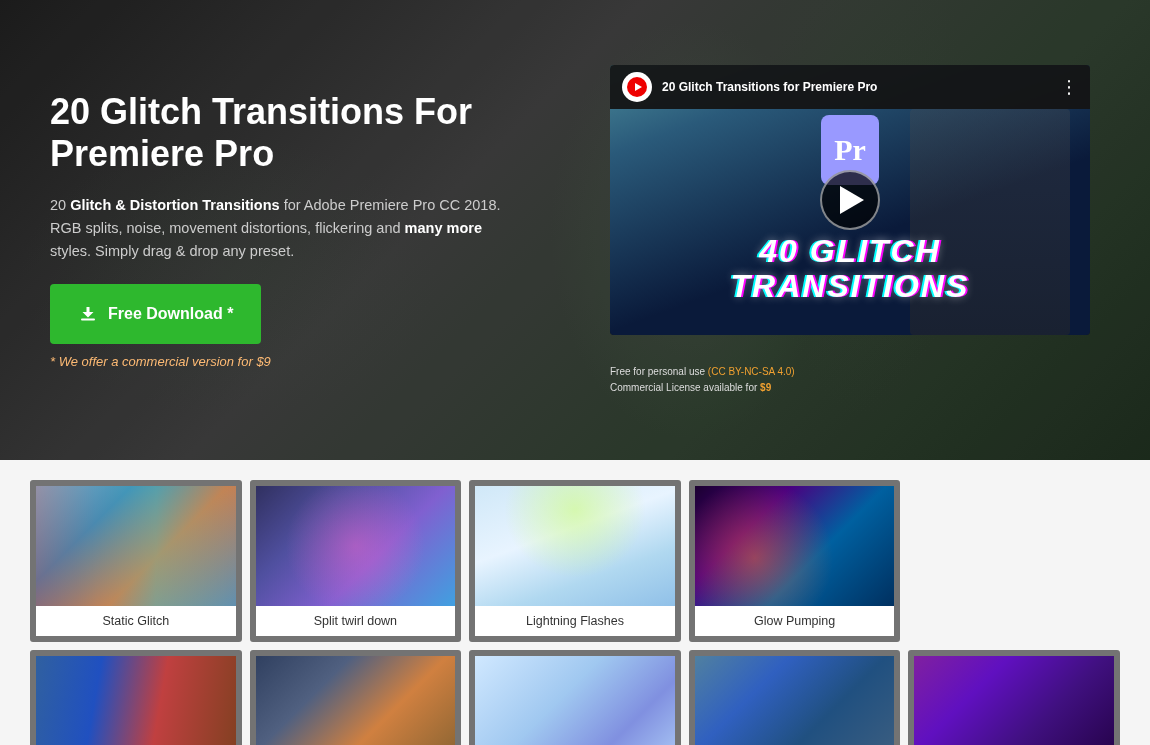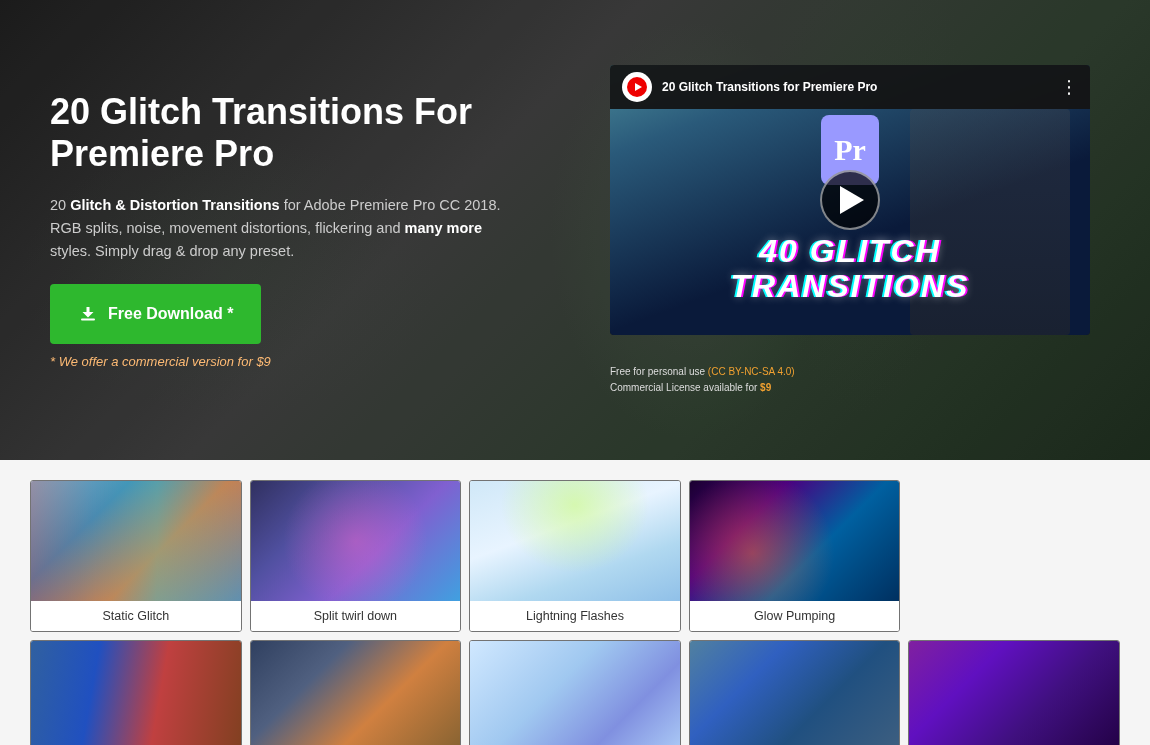--- a/index.html
+++ b/index.html
@@ -266,21 +266,21 @@
 
     .grid-container {
       display: grid;
       grid-template-columns: repeat(5, 1fr);
       gap: 8px;
       margin-bottom: 8px;
     }
 
     .grid-item {
       background: #fff;
-      border: 1px solid #737373;
+      border: 6px solid #737373;
       border-radius: 3px;
       overflow: hidden;
       cursor: pointer;
     }
 
     .grid-thumb {
       width: 100%;
       height: 120px;
       position: relative;
       overflow: hidden;

